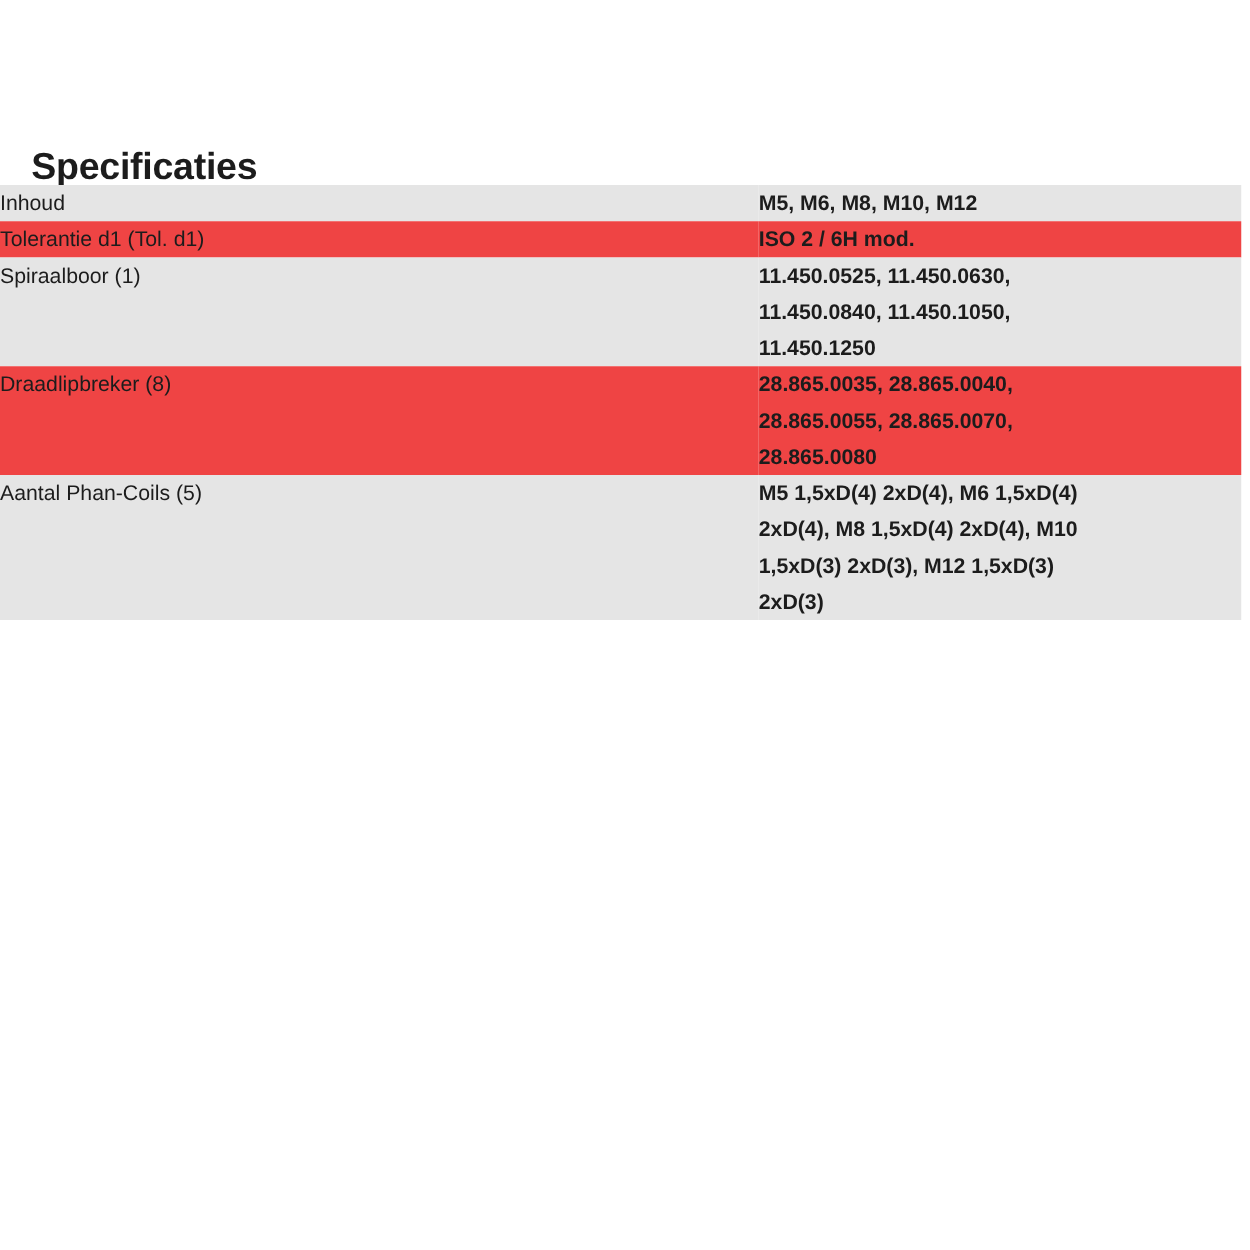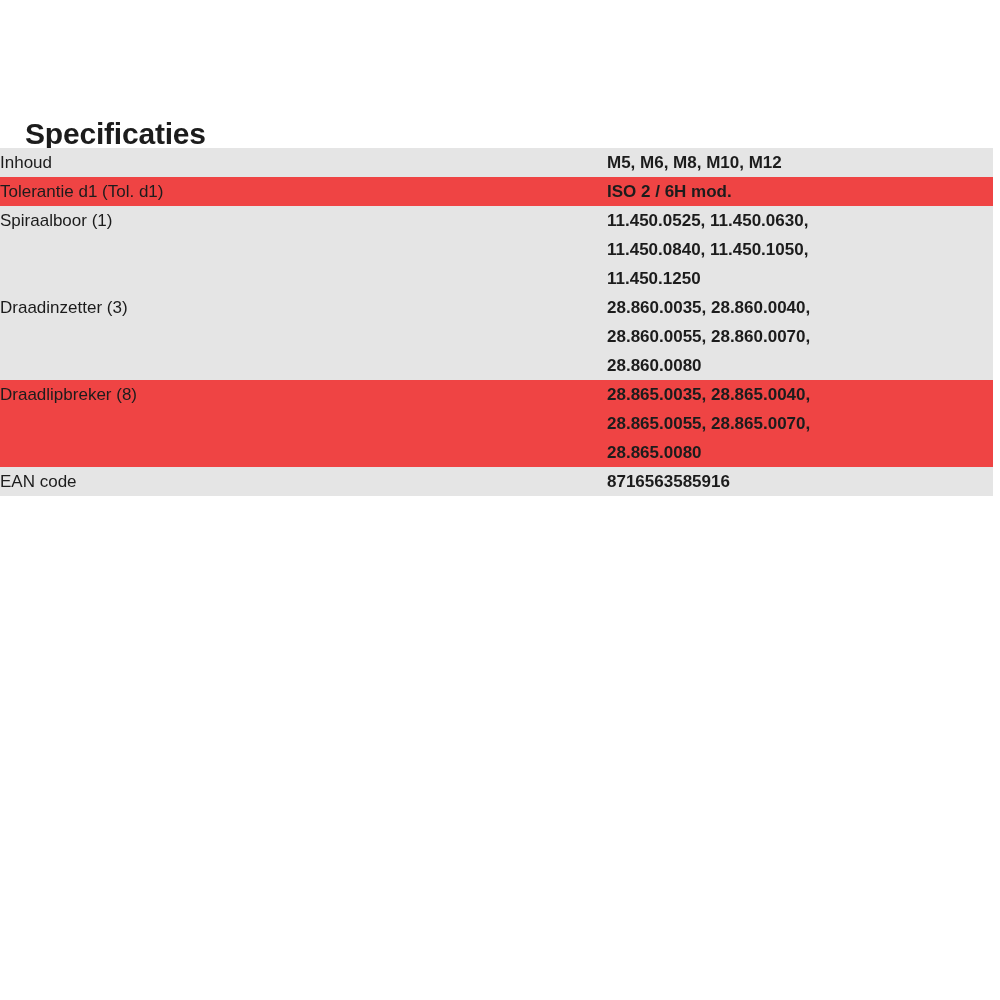--- a/index.html
+++ b/index.html
@@ -109,38 +109,33 @@
           </td>
         </tr>
         <tr class="plain">
           <td class="cell-label">Spiraalboor (1)</td>
           <td class="cell-value">
             <span class="val-line">11.450.0525, 11.450.0630,</span>
             <span class="val-line">11.450.0840, 11.450.1050,</span>
             <span class="val-line">11.450.1250</span>
           </td>
         </tr>
-        <tr class="plain">
-          <td class="cell-label">Draadinzetter (3)</td>
-          <td class="cell-value">
-            <span class="val-line">28.860.0035, 28.860.0040,</span>
-            <span class="val-line">28.860.0055, 28.860.0070,</span>
-            <span class="val-line">28.860.0080</span>
-          </td>
-        </tr>
         <tr class="stripe">
           <td class="cell-label">Draadlipbreker (8)</td>
           <td class="cell-value">
             <span class="val-line">28.865.0035, 28.865.0040,</span>
             <span class="val-line">28.865.0055, 28.865.0070,</span>
             <span class="val-line">28.865.0080</span>
           </td>
         </tr>
         <tr class="plain">
-          <td class="cell-label">EAN code</td>
+          <td class="cell-label">Aantal Phan-Coils (5)</td>
           <td class="cell-value">
-            <span class="val-line">8716563585916</span>
+            <span class="val-line">M5 1,5xD(4) 2xD(4), M6 1,5xD(4)</span>
+            <span class="val-line">2xD(4), M8 1,5xD(4) 2xD(4), M10</span>
+            <span class="val-line">1,5xD(3) 2xD(3), M12 1,5xD(3)</span>
+            <span class="val-line">2xD(3)</span>
           </td>
         </tr>
       </tbody>
   </table>
 
 </div>
 
 </body></html>

